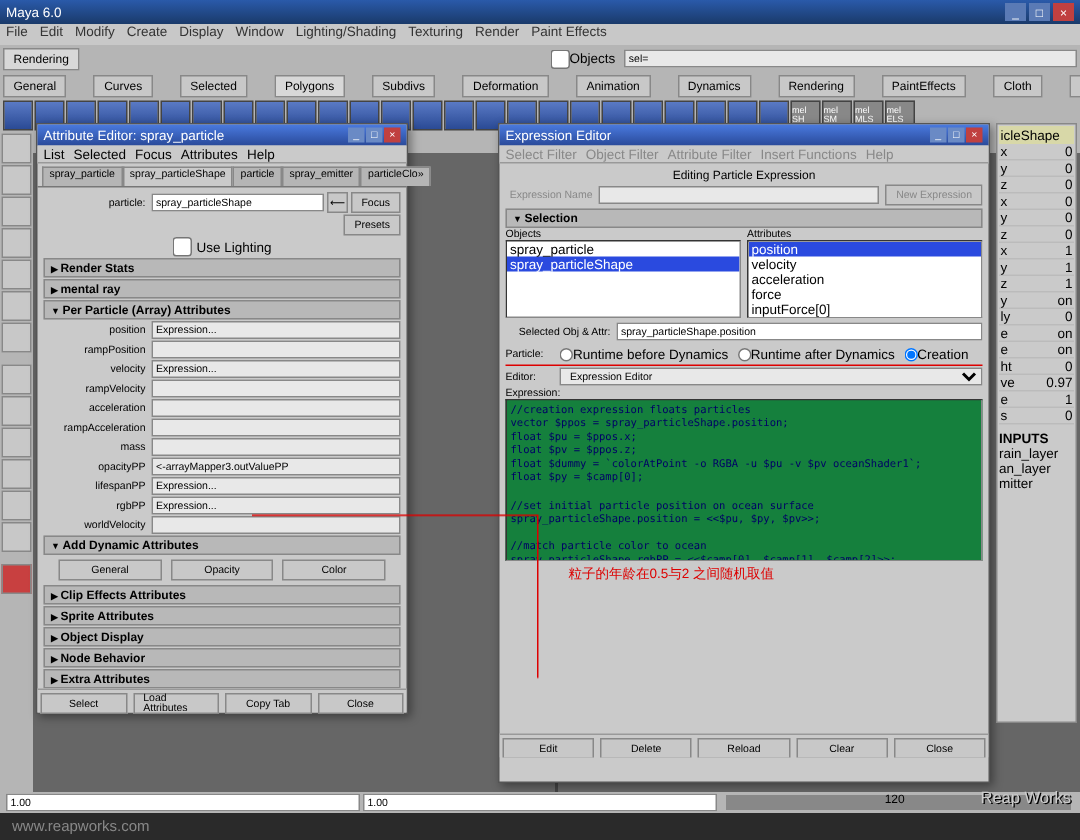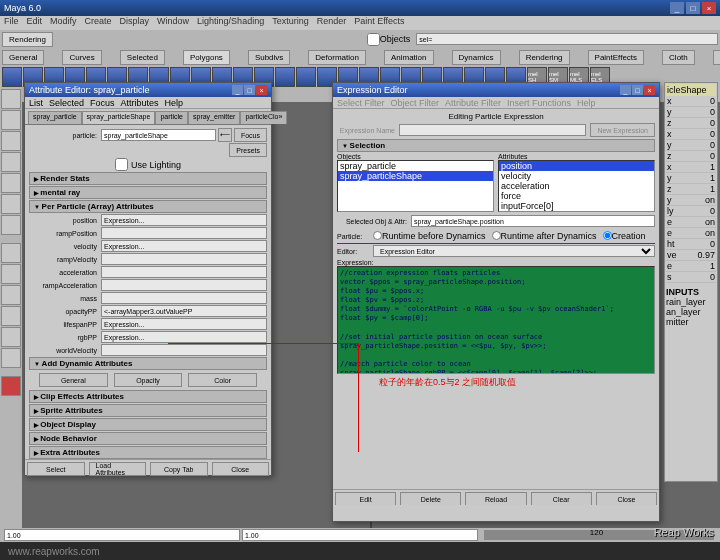--- a/index.html
+++ b/index.html
@@ -46,21 +46,21 @@
 .redtext{color:#d00;font-size:9px}
 .redline{position:absolute;border-top:1px solid #d00;z-index:100}
 .footer{position:absolute;bottom:18px;left:0;right:0;height:14px;background:#b5b5b5;display:flex;align-items:center}
 .watermark{position:absolute;bottom:0;left:0;right:0;height:18px;background:#2a2a2a;color:#888;display:flex;align-items:center;padding:0 8px;font-size:10px}
 .rw-logo{position:absolute;right:6px;bottom:22px;color:#ccc;font-size:11px;text-shadow:1px 1px #000}
 .channelbox{position:absolute;right:2px;top:82px;width:54px;height:400px;background:#cacaca;border:1px solid #888;font-size:6px;padding:1px}
 .channelbox .chrow{display:flex;justify-content:space-between;border-bottom:1px solid #bbb;padding:0 1px}
 .bottombtns{position:absolute;bottom:0;left:0;right:0;height:16px;display:flex;gap:4px;padding:2px;background:#cacaca;border-top:1px solid #999}
 .bottombtns .btn{flex:1}
 select.fld{background:#e8e8e8}
-.radio{display:inline-flex;align-items:flex-start;gap:0;margin-right:6px;font-size:7px}
+.radio{display:inline-flex;align-items:flex-end;gap:0;margin-right:6px;font-size:7px}
 .radio input{width:9px;height:9px}
 </style>
 </head>
 <body>
 
 <div class="titlebar">
   <span>Maya 6.0</span>
   <div class="wincontrols">
     <span>_</span>
     <span>□</span>

